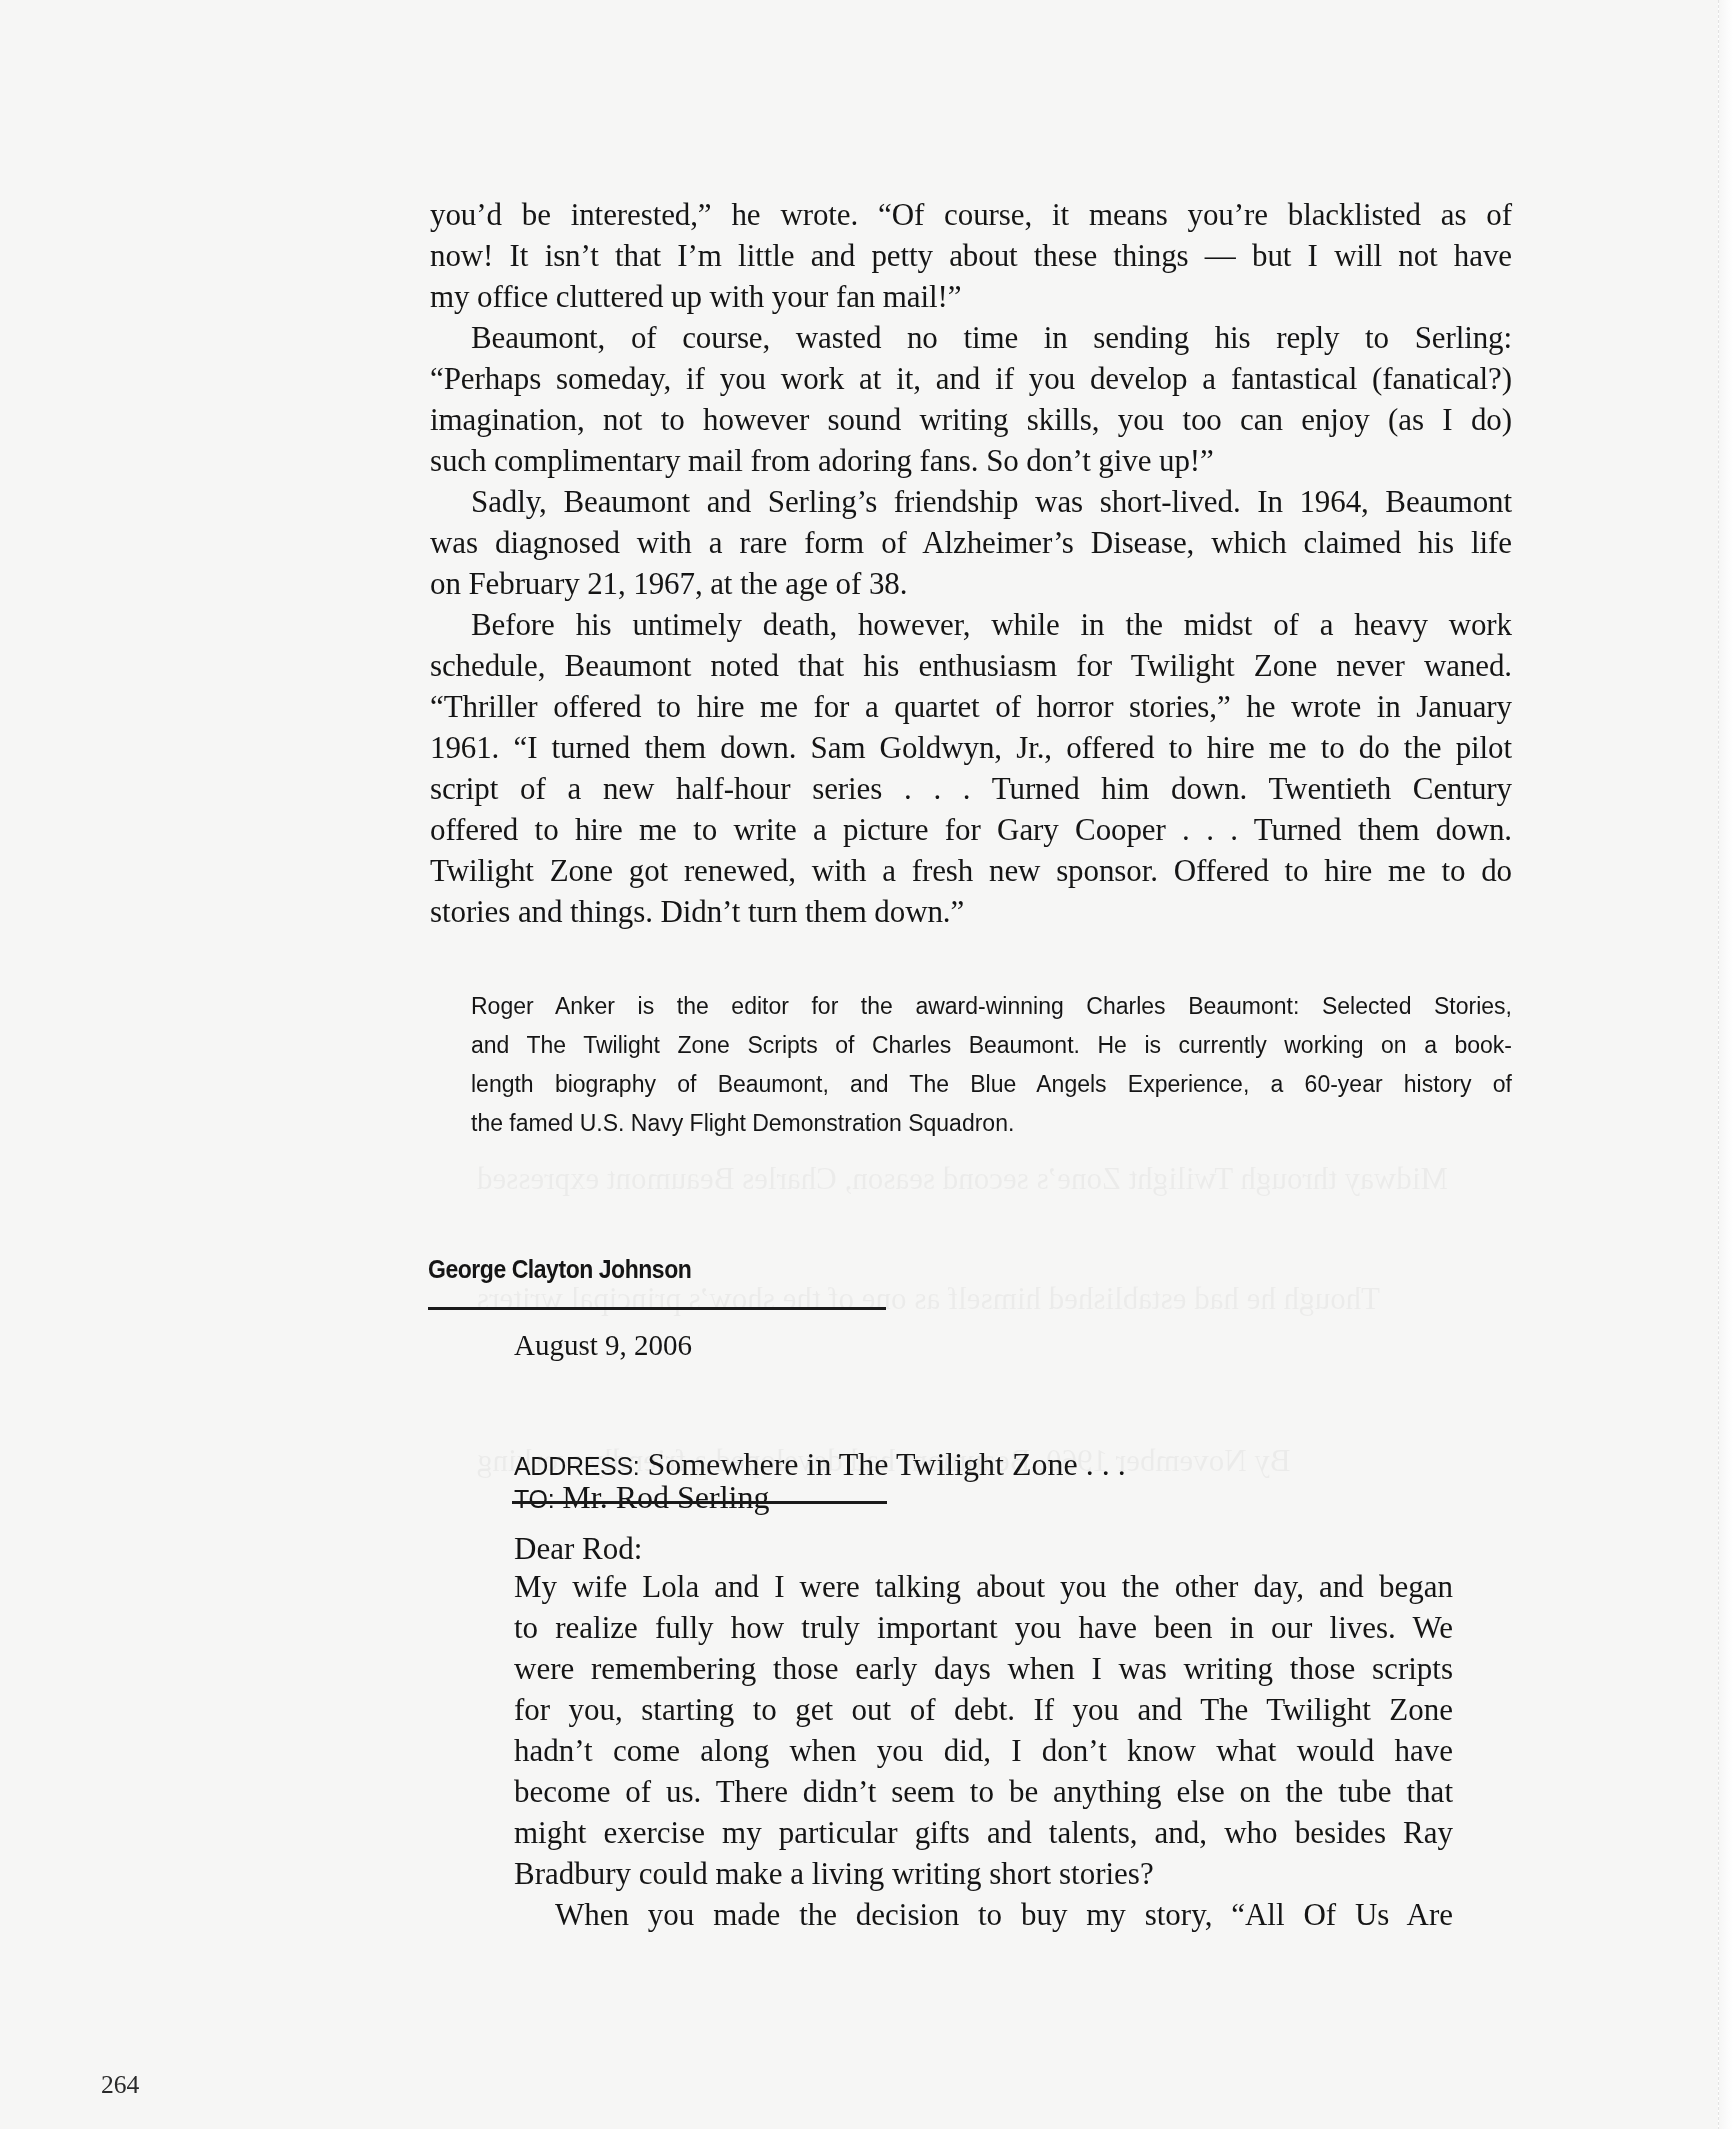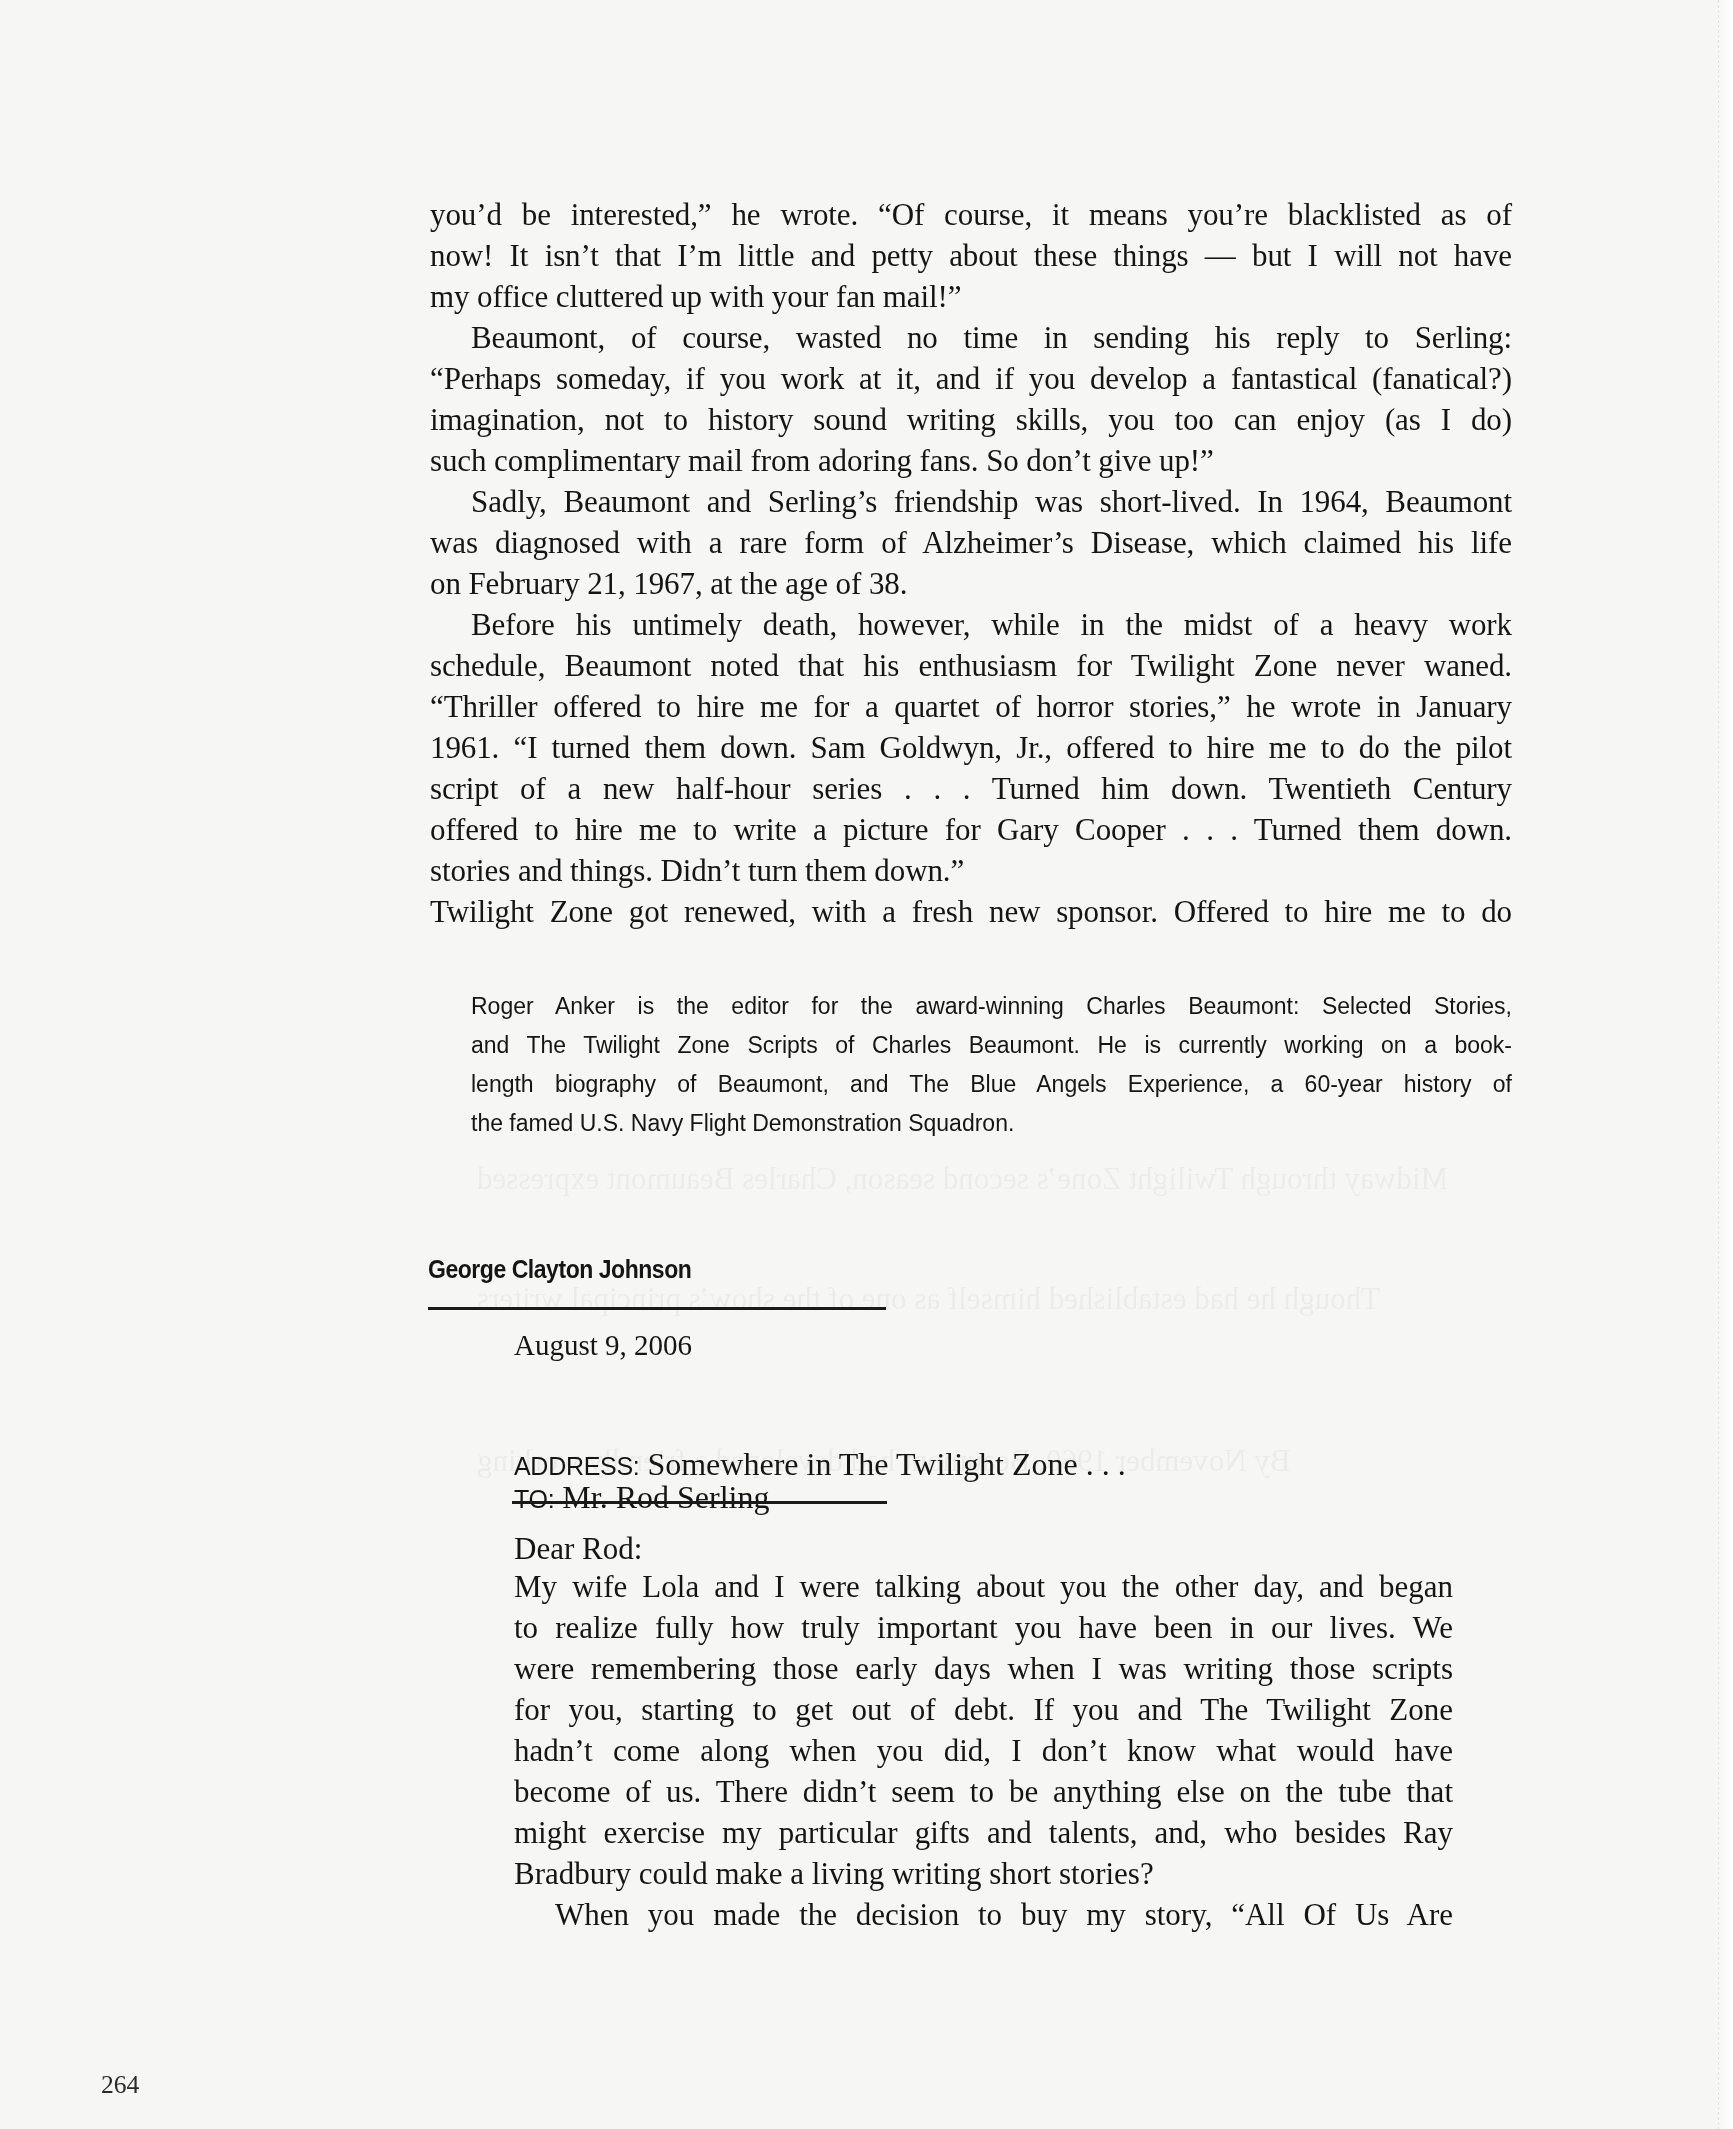--- a/index.html
+++ b/index.html
@@ -180,37 +180,37 @@
 
 <main class="main-column serif" id="main-column">
     <p class="body-para no-indent">
       <span class="line"><span>you’d be interested,” he wrote. “Of course, it means you’re blacklisted as of</span></span>
       <span class="line"><span>now! It isn’t that I’m little and petty about these things — but I will not have</span></span>
       <span class="line last"><span>my office cluttered up with your fan mail!”</span></span>
     </p>
     <p class="body-para no-indent">
       <span class="line indent"><span>Beaumont, of course, wasted no time in sending his reply to Serling:</span></span>
       <span class="line"><span>“Perhaps someday, </span><span class="it">if</span><span> you work at it, and </span><span class="it">if</span><span> you develop a fantastical (fanatical?)</span></span>
-      <span class="line"><span>imagination, not to history sound writing skills, you too can enjoy (as I do)</span></span>
+      <span class="line"><span>imagination, not to however sound writing skills, you too can enjoy (as I do)</span></span>
       <span class="line last"><span>such complimentary mail from adoring fans. So don’t give up!”</span></span>
     </p>
     <p class="body-para no-indent">
       <span class="line indent"><span>Sadly, Beaumont and Serling’s friendship was short-lived. In 1964, Beaumont</span></span>
       <span class="line"><span>was diagnosed with a rare form of Alzheimer’s Disease, which claimed his life</span></span>
       <span class="line last"><span>on February 21, 1967, at the age of 38.</span></span>
     </p>
     <p class="body-para no-indent">
       <span class="line indent"><span>Before his untimely death, however, while in the midst of a heavy work</span></span>
       <span class="line"><span>schedule, Beaumont noted that his enthusiasm for </span><span class="it">Twilight Zone</span><span> never waned.</span></span>
       <span class="line"><span>“</span><span class="it">Thriller</span><span> offered to hire me for a quartet of horror stories,” he wrote in January</span></span>
       <span class="line"><span>1961. “I turned them down. Sam Goldwyn, Jr., offered to hire me to do the pilot</span></span>
       <span class="line"><span>script of a new half-hour series . . . Turned him down. Twentieth Century</span></span>
       <span class="line"><span>offered to hire me to write a picture for Gary Cooper . . . Turned them down.</span></span>
+      <span class="line"><span class="it">Twilight Zone</span><span> got renewed, with a fresh new sponsor. Offered to hire me to do</span></span>
       <span class="line last"><span>stories and things. Didn’t turn them down.”</span></span>
-      <span class="line"><span class="it">Twilight Zone</span><span> got renewed, with a fresh new sponsor. Offered to hire me to do</span></span>
     </p>
   </main>
 
 <section class="bio sans" id="bio">
     <span class="line"><span>Roger Anker is the editor for the award-winning </span><span class="it">Charles Beaumont: Selected Stories,</span></span>
     <span class="line"><span>and </span><span class="it">The Twilight Zone Scripts of Charles Beaumont</span><span>. He is currently working on a book-</span></span>
     <span class="line"><span>length biography of Beaumont, and </span><span class="it">The Blue Angels Experience</span><span>, a 60-year history of</span></span>
     <span class="line last"><span>the famed U.S. Navy Flight Demonstration Squadron.</span></span>
   </section>
 

